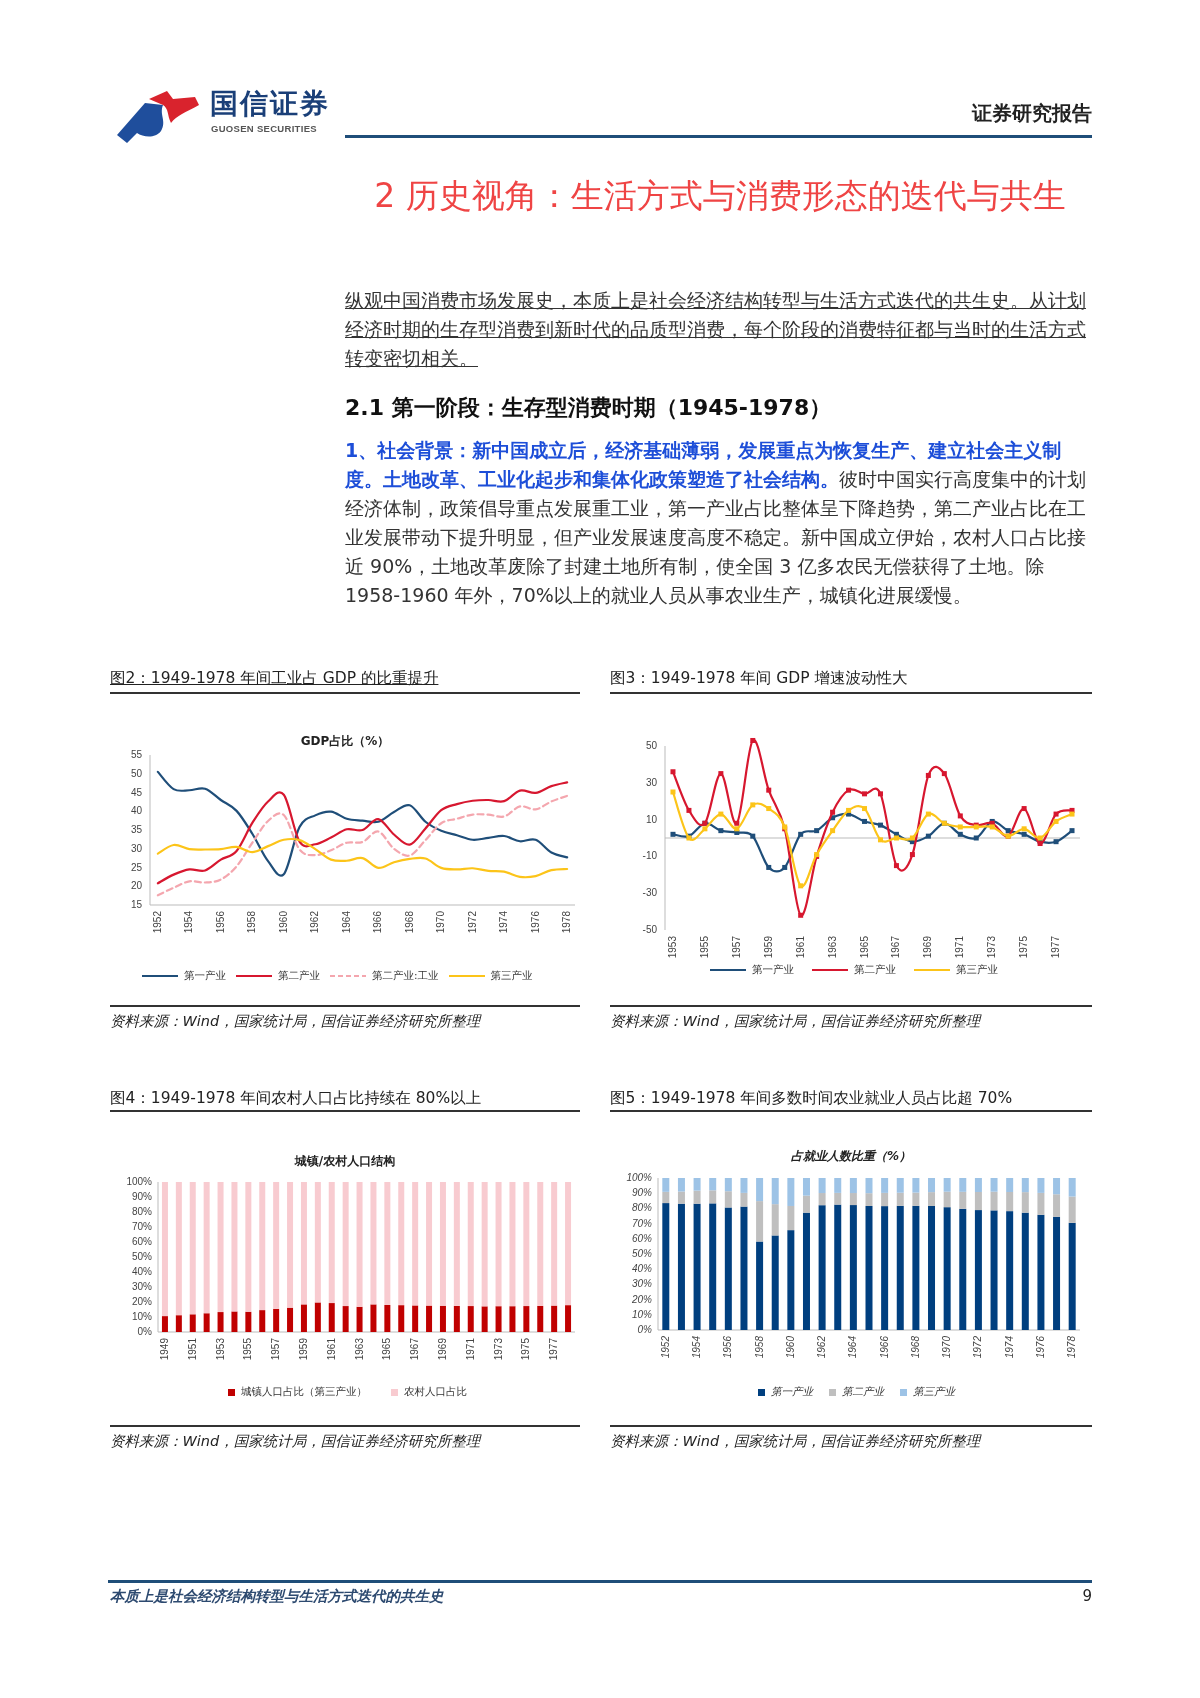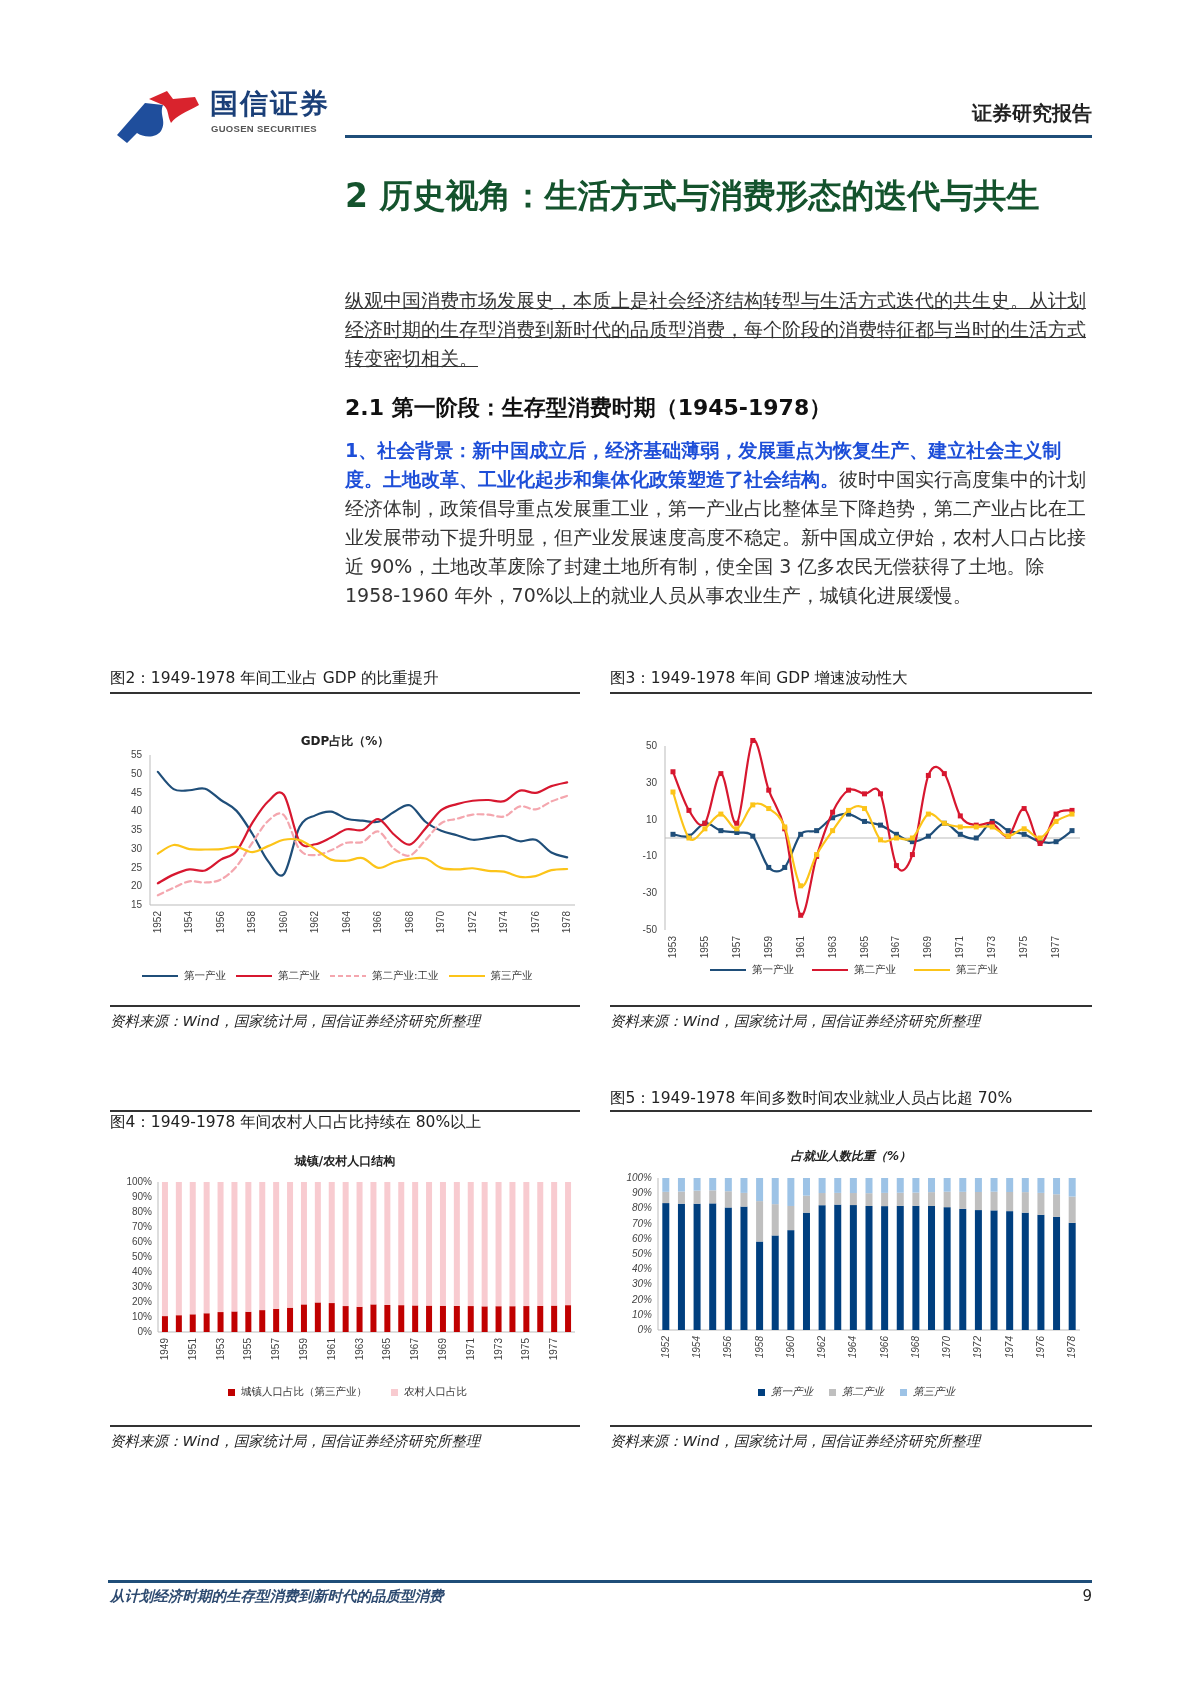--- a/index.html
+++ b/index.html
@@ -3,21 +3,21 @@
 <meta charset="utf-8">
 <style>
   html,body{margin:0;padding:0;background:#fff;}
   body{width:1200px;height:1698px;position:relative;font-family:"DejaVu Sans","Liberation Sans",sans-serif;color:#222;overflow:hidden;}
   .abs{position:absolute;}
   .logo{left:115px;top:85px;width:220px;height:60px;}
   .logo-cn{position:absolute;left:95px;top:0px;font-size:28px;font-weight:bold;color:#1a3f78;letter-spacing:2px;white-space:nowrap;}
   .logo-en{position:absolute;left:96px;top:38px;font-size:9.5px;font-weight:bold;color:#555;letter-spacing:0.3px;white-space:nowrap;font-family:"Liberation Sans",sans-serif;}
   .header-right{right:108px;top:100px;font-size:20px;font-weight:bold;color:#222;}
   .header-rule{left:345px;top:135px;width:747px;height:3px;background:#1f4e79;}
-  .title{left:345px;top:172px;width:750px;font-size:33px;line-height:47px;font-weight:bold;color:#14532d;}
+  .title{left:345px;top:172px;width:750px;font-size:33px;line-height:47px;font-weight:normal;color:#ef4444;text-align:center;}
   .para{left:345px;width:750px;font-size:19px;line-height:29px;color:#333;}
   .h2{left:345px;top:393px;font-size:22px;font-weight:bold;color:#111;}
   .bold{font-weight:bold;color:#1d4ed8;}
   .fig-title{font-size:15.5px;color:#222;white-space:nowrap;}
   .fig-rule{height:2px;background:#333;}
   .src{font-size:14.5px;color:#222;white-space:nowrap;font-style:italic;}
   .src-rule{height:2px;background:#333;}
   .chart-title{font-size:12px;font-weight:bold;color:#222;text-align:center;white-space:nowrap;}
   .legend{font-size:10.5px;color:#333;white-space:nowrap;display:flex;align-items:center;gap:6px;}
   .lg-line{display:inline-block;width:36px;height:2px;}
@@ -40,21 +40,21 @@
 <div class="abs header-right">证券研究报告</div>
 <div class="abs header-rule"></div>
 
 <div class="abs title">2 历史视角：生活方式与消费形态的迭代与共生</div>
 <div class="abs para" style="top:286px;text-decoration:underline;">纵观中国消费市场发展史，本质上是社会经济结构转型与生活方式迭代的共生史。从计划经济时期的生存型消费到新时代的品质型消费，每个阶段的消费特征都与当时的生活方式转变密切相关。</div>
 <div class="abs h2">2.1 第一阶段：生存型消费时期（1945-1978）</div>
 <div class="abs para" style="top:436px;">
   <span class="bold">1、社会背景：新中国成立后，经济基础薄弱，发展重点为恢复生产、建立社会主义制度。土地改革、工业化起步和集体化政策塑造了社会结构。</span><span>彼时中国实行高度集中的计划经济体制，政策倡导重点发展重工业，第一产业占比整体呈下降趋势，第二产业占比在工业发展带动下提升明显，但产业发展速度高度不稳定。新中国成立伊始，农村人口占比接近 90%，土地改革废除了封建土地所有制，使全国 3 亿多农民无偿获得了土地。除 1958-1960 年外，70%以上的就业人员从事农业生产，城镇化进展缓慢。</span>
 </div>
 
-<div class="abs fig-title" style="left:110px;top:668px;">图2：1949-1978 年间工业占 GDP 的比重提升</div>
+<div class="abs fig-title" style="left:110px;top:668px;text-decoration:underline;">图2：1949-1978 年间工业占 GDP 的比重提升</div>
 <div class="abs fig-rule" style="left:110px;top:692px;width:470px;"></div>
 <div class="abs" style="left:110px;top:725px;width:470px;height:270px;">
   <div class="abs chart-title" style="left:0;width:470px;top:8px;">GDP占比（%）</div>
   <svg id="c1" class="abs" style="left:0;top:0;" width="470" height="270">
       <line x1="40" y1="30" x2="40" y2="180" stroke="#bbb" stroke-width="1"></line>
       <line x1="40" y1="180" x2="465" y2="180" stroke="#bbb" stroke-width="1"></line>
       <text x="32" y="183" font-size="10" fill="#444" font-family="Liberation Sans, sans-serif" text-anchor="end">15</text>
       <text x="32" y="164.25" font-size="10" fill="#444" font-family="Liberation Sans, sans-serif" text-anchor="end">20</text>
       <text x="32" y="145.5" font-size="10" fill="#444" font-family="Liberation Sans, sans-serif" text-anchor="end">25</text>
       <text x="32" y="126.75" font-size="10" fill="#444" font-family="Liberation Sans, sans-serif" text-anchor="end">30</text>
@@ -208,21 +208,21 @@
       <span>第一产业</span>
     <span class="lg-line" style="background:#d7172f;margin-left:12px;"></span>
       <span>第二产业</span>
     <span class="lg-line" style="background:#fcc419;margin-left:12px;"></span>
       <span>第三产业</span>
   </div>
 </div>
 <div class="abs src-rule" style="left:610px;top:1005px;width:482px;"></div>
 <div class="abs src" style="left:610px;top:1012px;">资料来源：Wind，国家统计局，国信证券经济研究所整理</div>
 
-<div class="abs fig-title" style="left:110px;top:1088px;margin-top:24px;">图4：1949-1978 年间农村人口占比持续在 80%以上</div>
+<div class="abs fig-title" style="left:110px;top:1088px;">图4：1949-1978 年间农村人口占比持续在 80%以上</div>
 <div class="abs fig-rule" style="left:110px;top:1110px;width:470px;"></div>
 <div class="abs" style="left:110px;top:1145px;width:470px;height:270px;">
   <div class="abs chart-title" style="left:0;width:470px;top:8px;">城镇/农村人口结构</div>
   <svg id="c3" class="abs" style="left:0;top:0;" width="470" height="270">
       <line x1="48" y1="37" x2="48" y2="187" stroke="#bbb" stroke-width="1"></line>
       <line x1="48" y1="187" x2="465" y2="187" stroke="#bbb" stroke-width="1"></line>
       <text x="42" y="190" font-size="10" fill="#444" font-family="Liberation Sans, sans-serif" text-anchor="end">0%</text>
       <text x="42" y="175" font-size="10" fill="#444" font-family="Liberation Sans, sans-serif" text-anchor="end">10%</text>
       <text x="42" y="160" font-size="10" fill="#444" font-family="Liberation Sans, sans-serif" text-anchor="end">20%</text>
       <text x="42" y="145" font-size="10" fill="#444" font-family="Liberation Sans, sans-serif" text-anchor="end">30%</text>
@@ -442,14 +442,14 @@
     <span class="lg-sq" style="background:#bfbfbf;margin-left:10px;"></span>
       <span>第二产业</span>
     <span class="lg-sq" style="background:#9dc3e6;margin-left:10px;"></span>
       <span>第三产业</span>
   </div>
 </div>
 <div class="abs src-rule" style="left:610px;top:1425px;width:482px;"></div>
 <div class="abs src" style="left:610px;top:1432px;">资料来源：Wind，国家统计局，国信证券经济研究所整理</div>
 
 <div class="abs footer-rule"></div>
-<div class="abs footer-text">从计划经济时期的生存型消费到新时代的品质型消费</div>
+<div class="abs footer-text">本质上是社会经济结构转型与生活方式迭代的共生史</div>
 <div class="abs page-no">9</div>
 
 </body></html>

